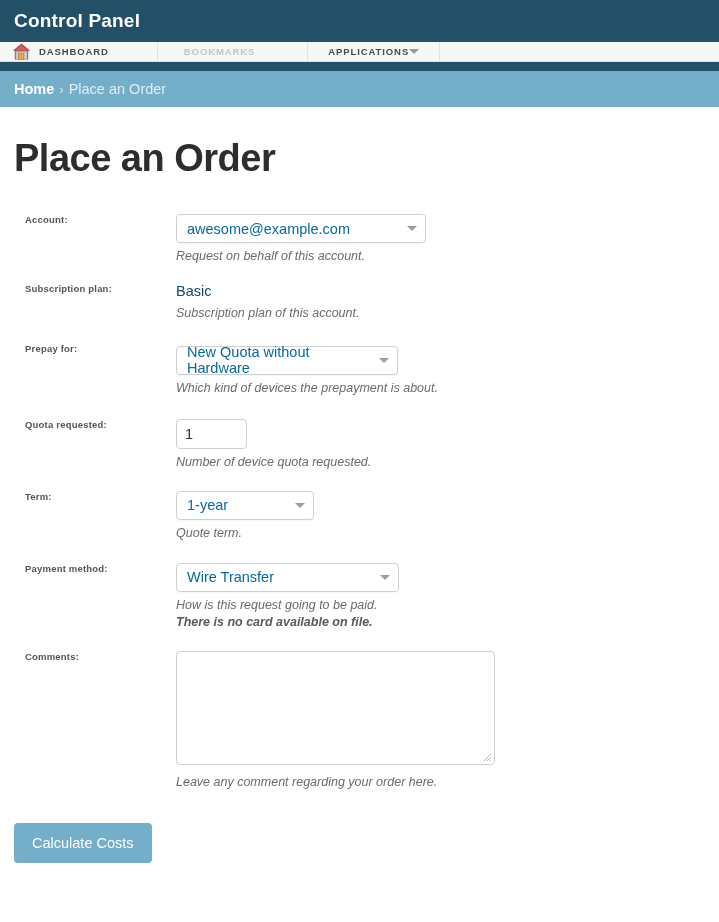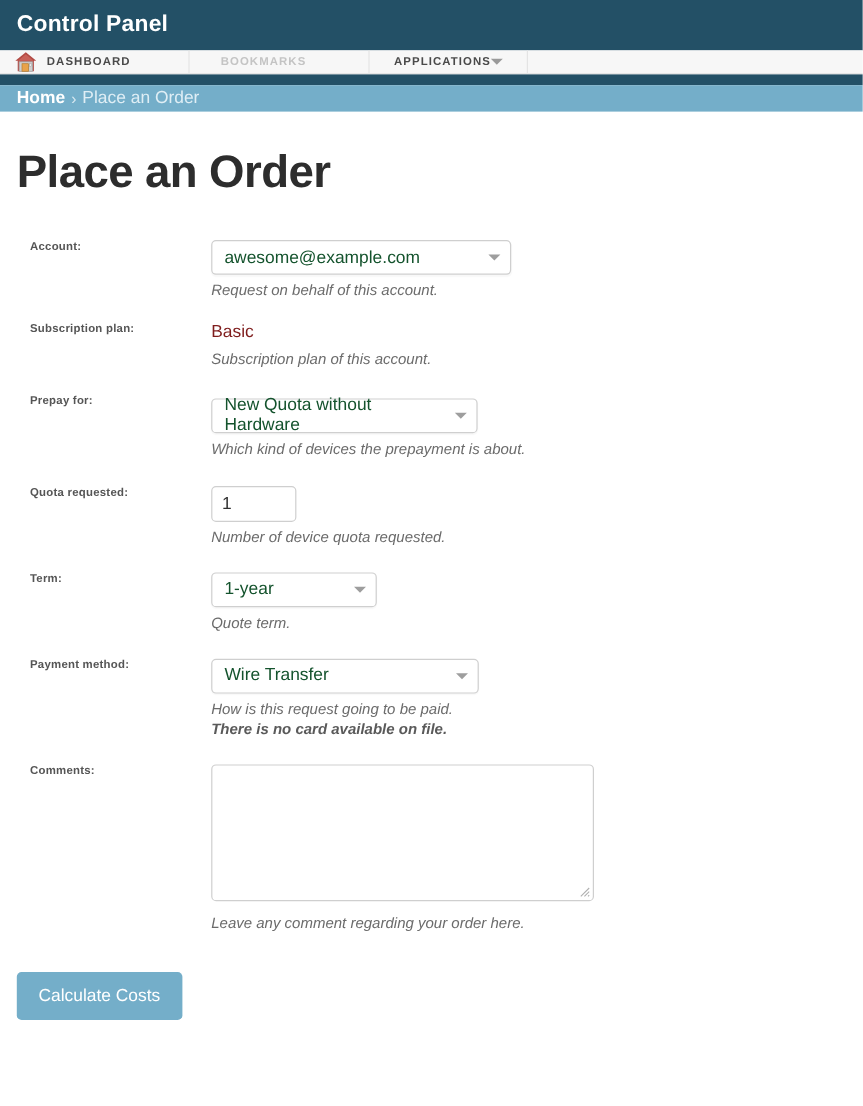--- a/index.html
+++ b/index.html
@@ -65,21 +65,21 @@
   }
 
   
   .dark-strip {
     height: 9px;
     background: #235066;
   }
 
   
   .breadcrumb {
-    height: 22px;
+    height: 36px;
     background: #74aec9;
     display: flex;
     align-items: center;
     padding-left: 14px;
     font-size: 14.5px;
   }
   .crumb-home { color: #ffffff; font-weight: bold; }
   .crumb-sep { color: #d8e9f1; margin: 0 5px; font-size: 13px; }
   .crumb-current { color: #dfeef5; }
 
@@ -124,21 +124,21 @@
   .select {
     display: inline-flex;
     align-items: center;
     justify-content: space-between;
     height: 29px;
     background: #ffffff;
     border: 1px solid #cfcfcf;
     border-radius: 4px;
     padding: 0 8px 0 10px;
     font-size: 14.5px;
-    color: #14532d;
+    color: #0369a1;
     box-shadow: 0 1px 1px rgba(0,0,0,0.03);
   }
   .select .arrow {
     width: 0; height: 0;
     border-left: 5px solid transparent;
     border-right: 5px solid transparent;
     border-top: 5px solid #9e9e9e;
     margin-left: 16px;
     flex: none;
   }
@@ -154,21 +154,21 @@
     border-radius: 4px;
     background: #fff;
     font-family: "Liberation Sans", sans-serif;
     font-size: 14.5px;
     color: #313131;
     padding: 0 8px;
   }
 
   .static-value {
     font-size: 14.5px;
-    color: #7f1d1d;
+    color: #0c4a6e;
     line-height: 1.15;
   }
 
   .textarea-wrap { position: relative; display: inline-block; }
   .textarea {
     width: 319px;
     height: 114px;
     border: 1px solid #cfcfcf;
     border-radius: 4px;
     background: #fff;

